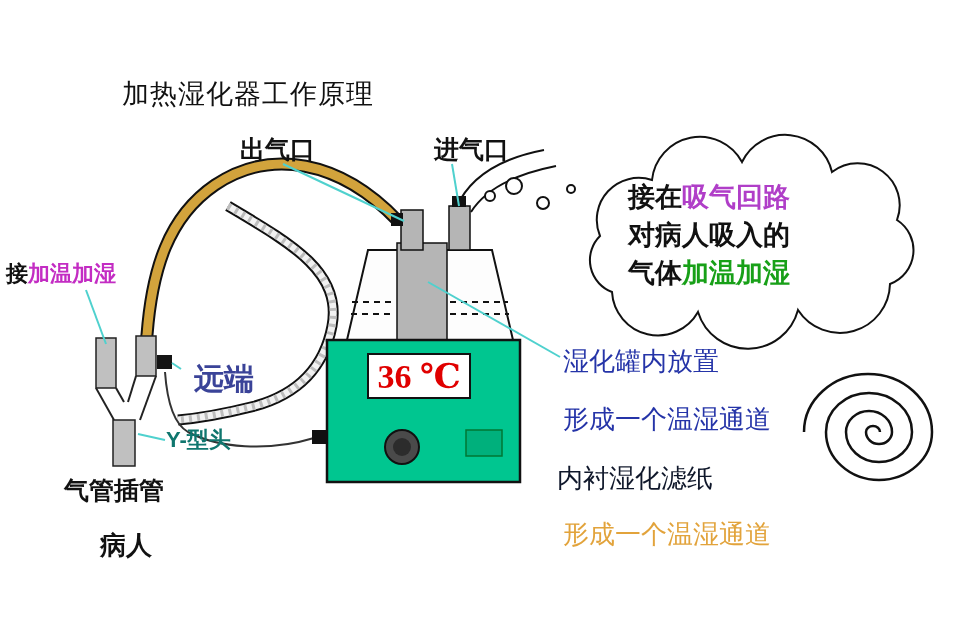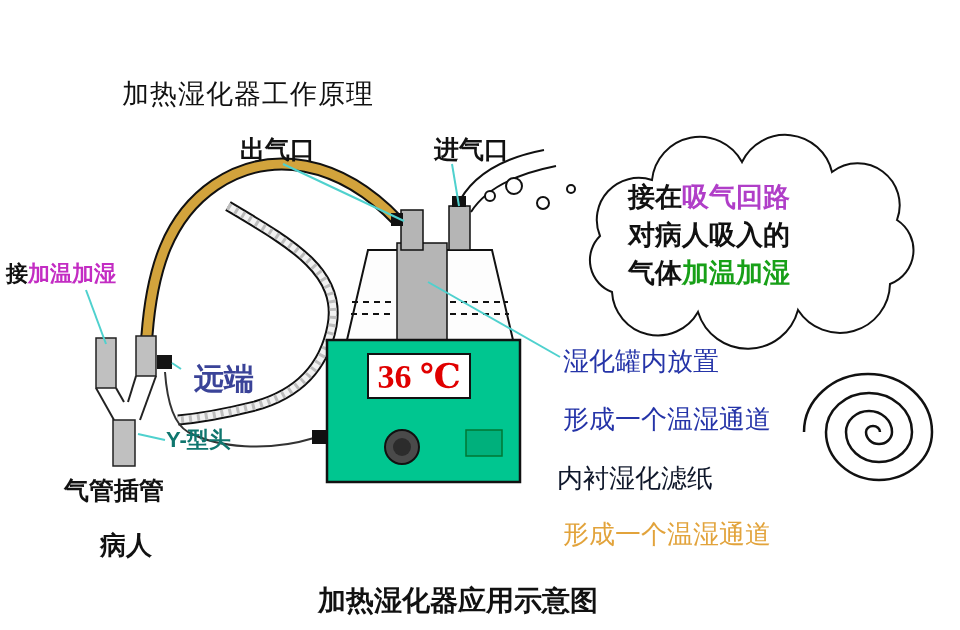--- a/index.html
+++ b/index.html
@@ -135,14 +135,13 @@
     <div><span>气体</span><span class="hl-green">加温加湿</span></div>
   </div>
 
   <div class="temp-display">36 ℃</div>
 
   <div class="lbl note note1">湿化罐内放置</div>
   <div class="lbl note note2">形成一个温湿通道</div>
   <div class="lbl note note3">内衬湿化滤纸</div>
   <div class="lbl note note4">形成一个温湿通道</div>
 
-  <div class="lbl caption">加热湿化器应用示意图</div>
 </div>
 
 </body></html>

